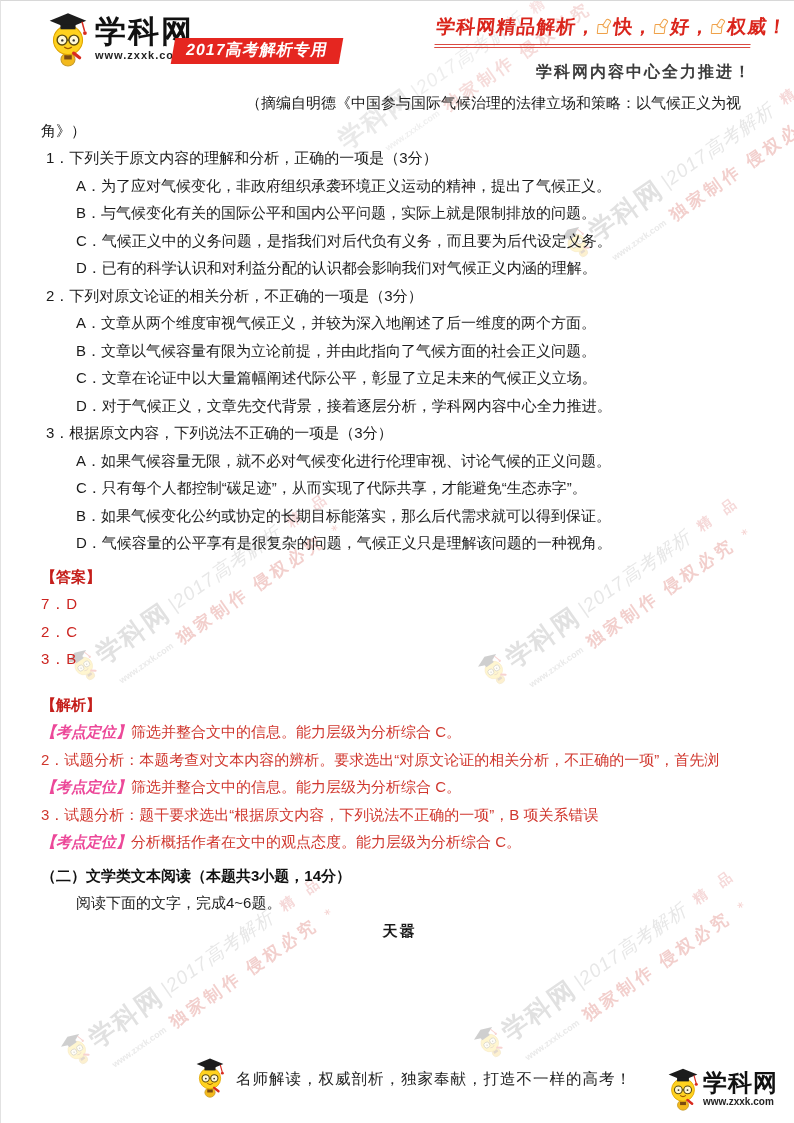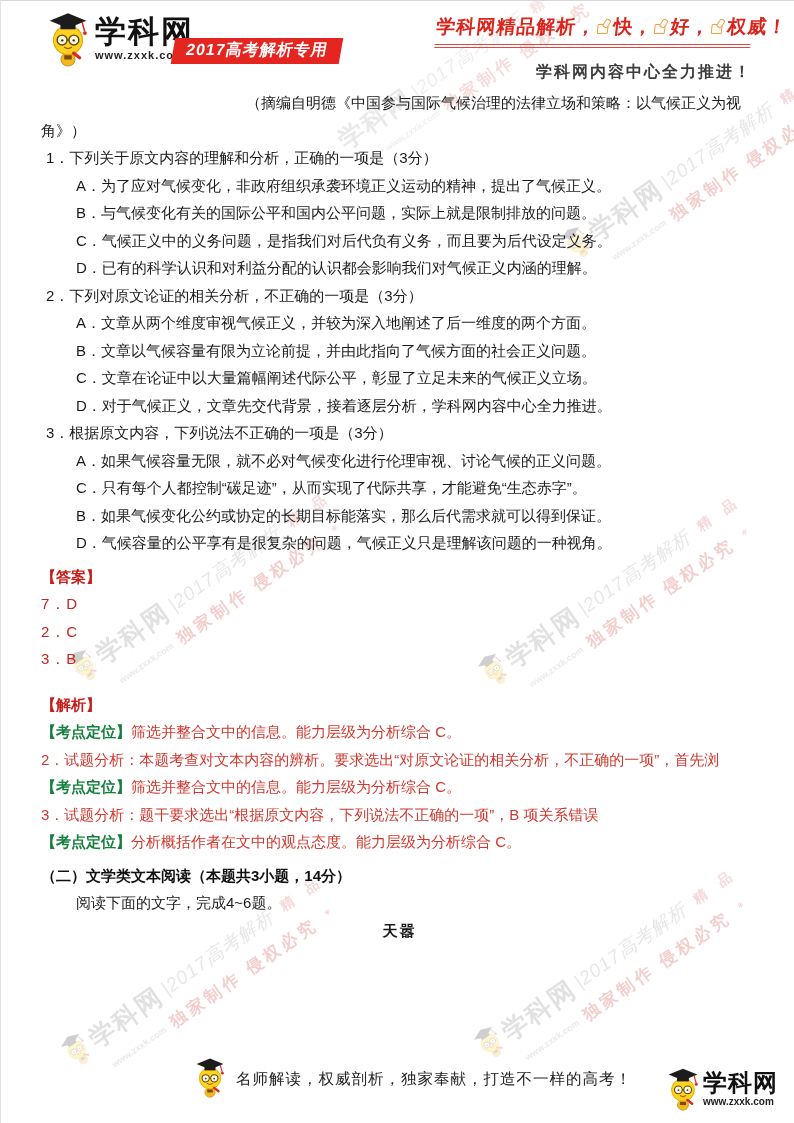--- a/index.html
+++ b/index.html
@@ -58,21 +58,21 @@
          font-size:15px; line-height:27.5px; color:#1b1b1b; }
   .line { min-height:27.5px; }
   .src1 { text-indent:205px; }
   .stem { padding-left:5px; }
   .opt  { padding-left:35px; }
   .ans-block { margin-top:6px; }
   .red  { color:#d0372e; }
   .sec-hdr { color:#c51f1b; font-weight:bold; }
   .ans-item { color:#cc2420; letter-spacing:1px; }
   .exp-block { margin-top:18px; }
-  .tag { font-weight:bold; color:#15803d; }
+  .tag { font-weight:bold; color:#ec4899;font-style:italic; }
   .cont { padding-left:28px; }
   .sec2 { margin-top:6px; font-weight:bold; color:#111; }
   .intro { padding-left:35px; }
   .ptitle { text-align:center; font-weight:bold; letter-spacing:2px; }
 
   
   .foot-slogan { position:absolute; left:193px; top:1056px; display:flex; align-items:center; gap:10px; z-index:3; }
   .foot-slogan-text { font-size:15.5px; color:#222; letter-spacing:1px; }
   .foot-logo { position:absolute; right:16px; top:1066px; display:flex; align-items:flex-start; z-index:3; }
   .foot-logo-txt { margin-left:3px; margin-top:4px; }

